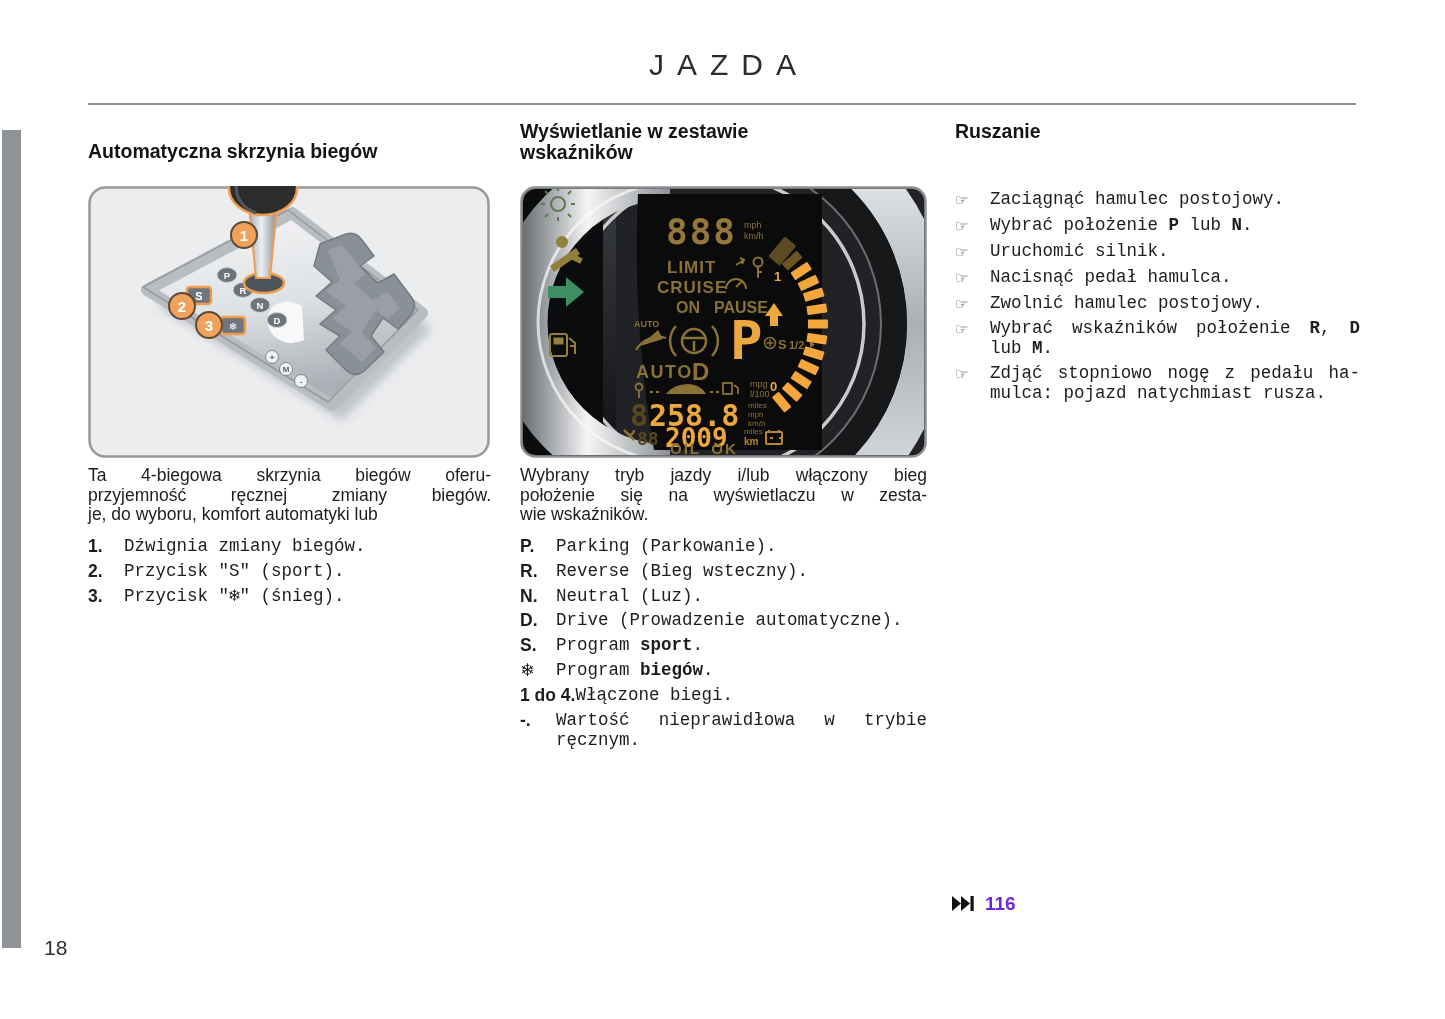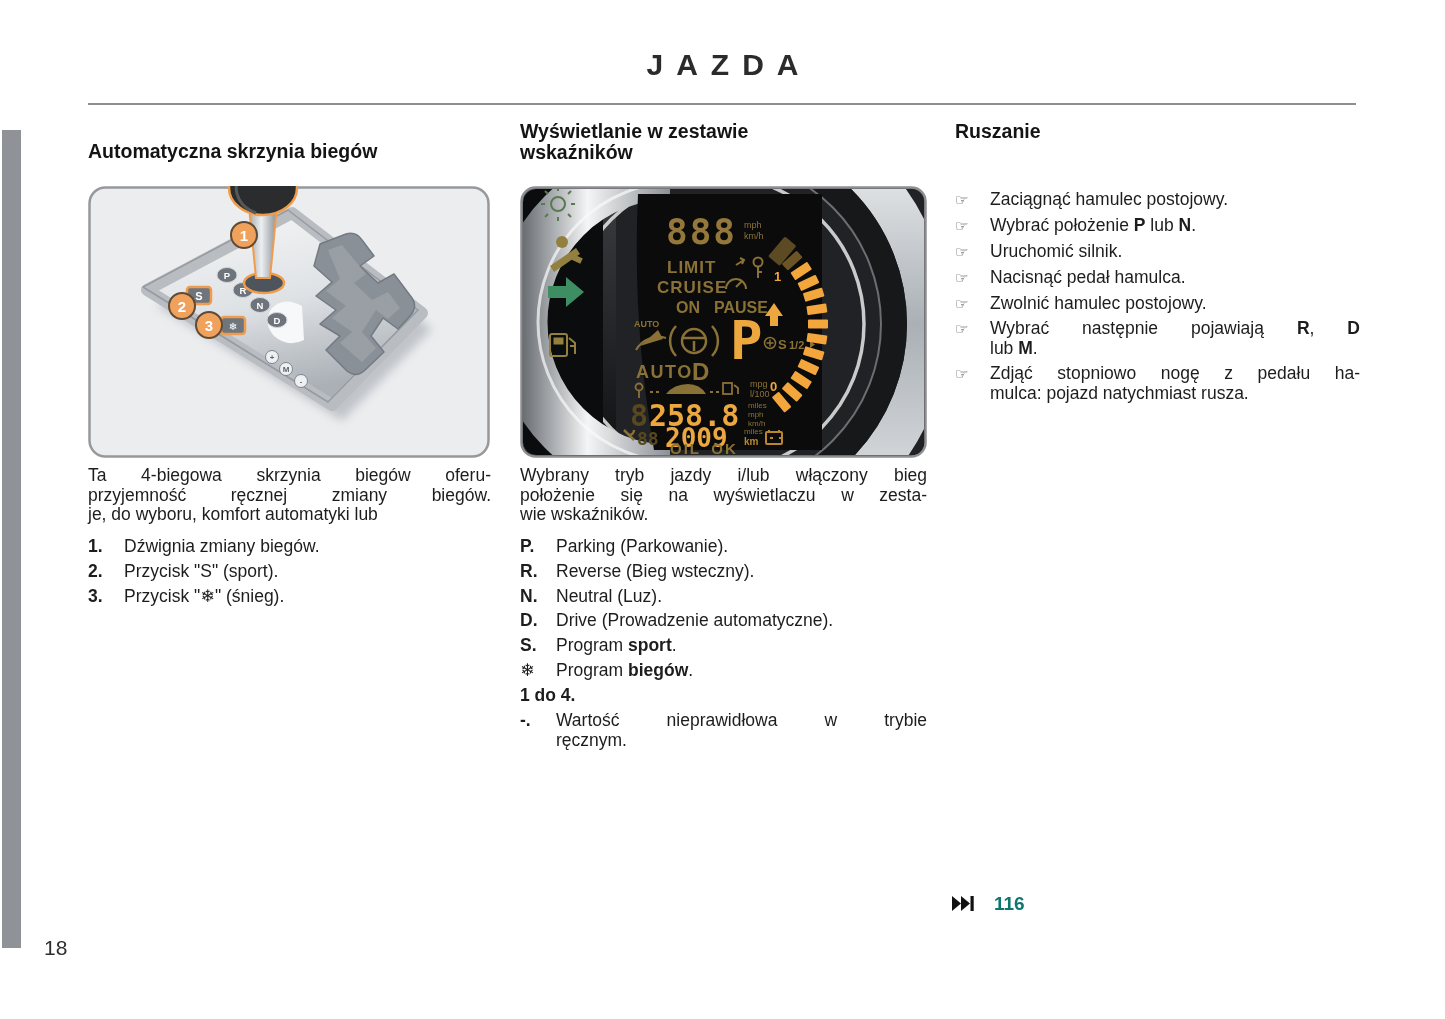--- a/index.html
+++ b/index.html
@@ -6,41 +6,41 @@
   body{
     width:1445px;height:1019px;position:relative;overflow:hidden;
     background:#ffffff;color:#1d1d1d;
     font-family:"Liberation Sans","DejaVu Sans",sans-serif;
     font-size:17.5px;line-height:19.6px;
   }
   .abs{position:absolute;}
   .title{
     top:48px;left:0;width:100%;text-align:center;
     font-size:30px;line-height:34px;letter-spacing:13px;text-indent:13px;
-    font-weight:700;color:#2b2b2b;
+    font-weight:400;color:#2b2b2b;
   }
   .rule{top:103px;left:88px;width:1268px;height:1.5px;background:#8f8f8f;}
   .edge-tab{left:2px;top:130px;width:19px;height:818px;background:#8f9398;}
   h2{margin:0;font-size:19.5px;line-height:20.5px;font-weight:700;color:#141414;}
   .fig{border-radius:0;}
   .textblock{}
   .para div{text-align:justify;text-align-last:justify;}
   .para div:last-child{text-align:left;text-align-last:left;}
   .jl{text-align:justify;text-align-last:justify;}
   .list{margin-top:12px;}
   .row{display:flex;margin-top:5.3px;}
   .row:first-child{margin-top:0;}
   .lbl{min-width:36px;font-weight:700;white-space:nowrap;flex:0 0 auto;}
-  .txt{flex:1;}
+  .txt{flex:1;font-family:Liberation Mono, monospace;}
   .hand{min-width:35px;flex:0 0 auto;font-size:15px;color:#3c3c3c;
         font-family:"DejaVu Sans",sans-serif;padding-top:1px;}
   .b{font-weight:700;}
   .pagenum{left:44px;top:938px;font-size:21px;color:#2e2e2e;}
   .navref{left:952px;top:894px;display:flex;align-items:center;gap:9px;}
-  .navref .num{font-size:19px;font-weight:700;color:#0f766e;margin-left:9px;}
+  .navref .num{font-size:19px;font-weight:700;color:#6d28d9;}
   svg text{font-family:"Liberation Sans","DejaVu Sans",sans-serif;}
   svg text.mono{font-family:"DejaVu Sans Mono",monospace;}
 </style>
 </head>
 <body>
 
 <div class="abs title">JAZDA</div>
 <div class="abs rule"></div>
 <div class="abs edge-tab"></div>
 
@@ -314,20 +314,21 @@
     <div class="row">
       <div class="lbl">S.</div>
       <div class="txt"><span>Program </span><span class="b">sport</span><span>.</span></div>
     </div>
     <div class="row">
       <div class="lbl" style="font-weight:400;">❄</div>
       <div class="txt"><span>Program </span><span class="b">biegów</span><span>.</span></div>
     </div>
     <div class="row">
       <div class="lbl" style="">1 do 4.</div>
+      <div class="txt"><span>Włączone biegi.</span></div>
     </div>
     <div class="row">
       <div class="lbl">-.</div>
       <div class="txt">
         <div class="jl">Wartość nieprawidłowa w trybie</div>
         <div>ręcznym.</div>
       </div>
     </div>
   </div>
 </div>
@@ -353,21 +354,21 @@
     <div class="hand">☞</div>
     <div class="txt"><span>Nacisnąć pedał hamulca.</span></div>
   </div>
   <div class="row">
     <div class="hand">☞</div>
     <div class="txt"><span>Zwolnić hamulec postojowy.</span></div>
   </div>
   <div class="row">
     <div class="hand">☞</div>
     <div class="txt">
-      <div class="jl"><span>Wybrać następnie pojawiają </span><span class="b">R</span><span>, </span><span class="b">D</span></div>
+      <div class="jl"><span>Wybrać wskaźników położenie </span><span class="b">R</span><span>, </span><span class="b">D</span></div>
       <div><span>lub </span><span class="b">M</span><span>.</span></div>
     </div>
   </div>
   <div class="row">
     <div class="hand">☞</div>
     <div class="txt">
       <div class="jl">Zdjąć stopniowo nogę z pedału ha-</div>
       <div>mulca: pojazd natychmiast rusza.</div>
     </div>
   </div>

